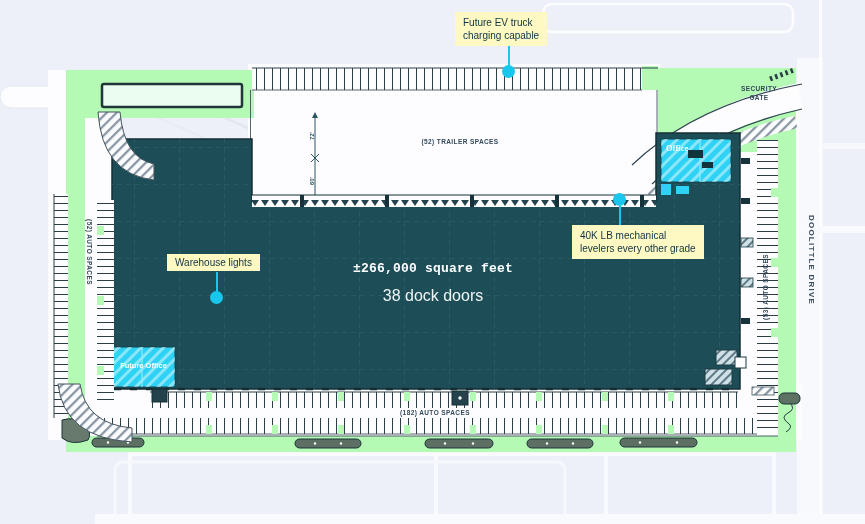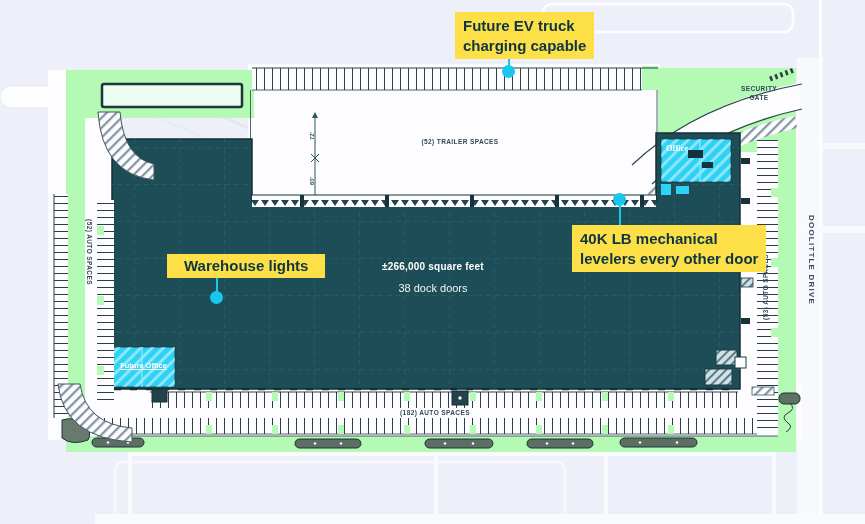--- a/index.html
+++ b/index.html
@@ -5,26 +5,26 @@
   html,body{margin:0;padding:0;}
   body{font-family:"Liberation Sans", sans-serif;}
   #stage{position:relative;width:865px;height:524px;background:#edf0f9;overflow:hidden;}
   #plan-svg{position:absolute;left:0;top:0;}
   .map-label{position:absolute;color:#33495b;font-size:6.5px;font-weight:bold;letter-spacing:.4px;white-space:nowrap;z-index:5;}
   .map-label.center{text-align:center;}
   .rot-cw{transform:translate(-50%,-50%) rotate(90deg);}
   .rot-ccw{transform:translate(-50%,-50%) rotate(-90deg);}
   .street-label{position:absolute;color:#3d4e60;font-size:8px;font-weight:bold;letter-spacing:1.2px;white-space:nowrap;z-index:5;}
   .dim-label{position:absolute;color:#2b5560;font-size:6px;font-weight:bold;white-space:nowrap;z-index:5;}
-  .callout{position:absolute;background:#fde047;color:#0f3442;font-size:15px;line-height:1.3;padding:4px 8px;font-weight:700;z-index:8;white-space:nowrap;}
+  .callout{position:absolute;background:#fef9c3;color:#0f3442;font-size:10px;line-height:1.3;padding:4px 8px;font-weight:400;z-index:8;white-space:nowrap;}
   .leader{position:absolute;width:2px;background:#19c7ec;z-index:7;}
   .dot{position:absolute;width:13px;height:13px;border-radius:50%;background:#19c7ec;z-index:7;}
   .bstats{position:absolute;left:321px;top:261px;width:224px;text-align:center;color:#ffffff;z-index:6;}
-  .bstats .l1{font-size:10px;font-weight:bold;letter-spacing:.2px;margin-bottom:4px;}
-  .bstats .l2{font-size:11px;line-height:1.35;color:#eef5f5;margin-top:9px;}
+  .bstats .l1{font-size:13px;font-weight:bold;letter-spacing:.2px;margin-bottom:4px;font-family:Liberation Mono, monospace;}
+  .bstats .l2{font-size:16px;line-height:1.35;color:#eef5f5;margin-top:9px;}
   .office-label{position:absolute;color:#ffffff;font-weight:bold;z-index:6;white-space:nowrap;}
 </style>
 </head>
 <body>
 
 <div id="stage">
 
 <svg id="plan-svg" width="865" height="524" viewBox="0 0 865 524">
   <defs>
     <pattern id="tickV" width="8" height="4" patternUnits="userSpaceOnUse">
@@ -234,40 +234,40 @@
   <div class="map-label center" style="left:410px;top:138px;width:100px;">(52) TRAILER SPACES</div>
   <div class="map-label center" style="left:736px;top:85px;width:46px;white-space:normal;line-height:1.35;">SECURITY GATE</div>
   <div class="map-label center" style="left:385px;top:409px;width:100px;">(182) AUTO SPACES</div>
   <div class="map-label rot-cw" style="left:89px;top:252px;">(52) AUTO SPACES</div>
   <div class="map-label rot-ccw" style="left:765px;top:287px;">(53) AUTO SPACES</div>
   <div class="street-label rot-cw" style="left:811px;top:260px;">DOOLITTLE DRIVE</div>
   <div class="dim-label rot-ccw" style="left:312px;top:136px;">72'</div>
   <div class="dim-label rot-ccw" style="left:312px;top:181px;">60'</div>
 
   <div class="office-label" style="left:666px;top:143px;font-size:8.5px;font-family:Liberation Serif, serif;">Office</div>
-  <div class="office-label" style="left:112px;top:361px;width:63px;text-align:center;font-size:7.5px;text-decoration:underline;">Future Office</div>
+  <div class="office-label" style="left:112px;top:361px;width:63px;text-align:center;font-size:7.5px;">Future Office</div>
 
   <div class="bstats">
     <div class="l1">±266,000 square feet</div>
     <div class="l2">38 dock doors</div>
   </div>
 
   <div class="callout" style="left:455px;top:12px;">
     <div>Future EV truck</div>
     <div>charging capable</div>
   </div>
   <div class="leader" style="left:508px;top:46px;height:20px;"></div>
   <div class="dot" style="left:502px;top:65px;"></div>
 
   <div class="callout" style="left:548px;top:225px;margin-left:24px;">
     <div>40K LB mechanical</div>
-    <div>levelers every other door</div>
+    <div>levelers every other grade</div>
   </div>
   <div class="leader" style="left:619px;top:206px;height:20px;"></div>
   <div class="dot" style="left:613px;top:193px;"></div>
 
-  <div class="callout" style="left:167px;top:254px;padding:2px 17px;">
+  <div class="callout" style="left:167px;top:254px;padding:2px 8px;">
     <div>Warehouse lights</div>
   </div>
   <div class="leader" style="left:216px;top:272px;height:20px;"></div>
   <div class="dot" style="left:210px;top:291px;"></div>
 
 </div>
 
 </body></html>

